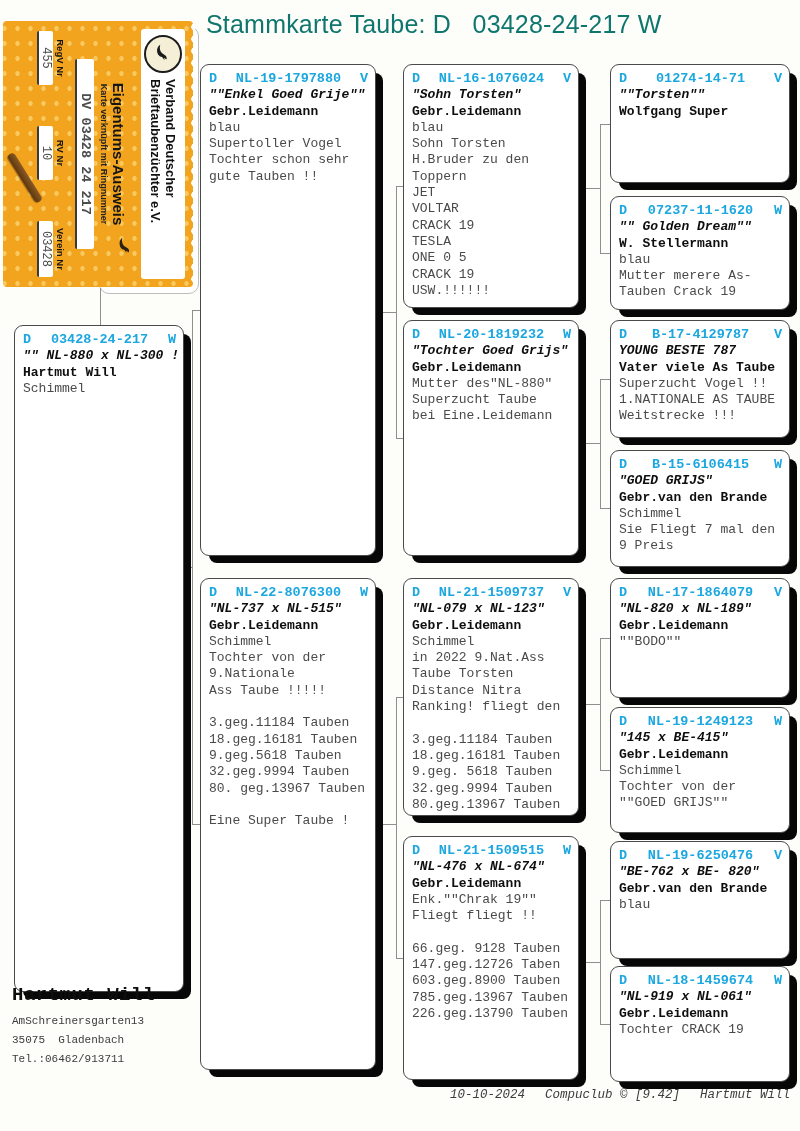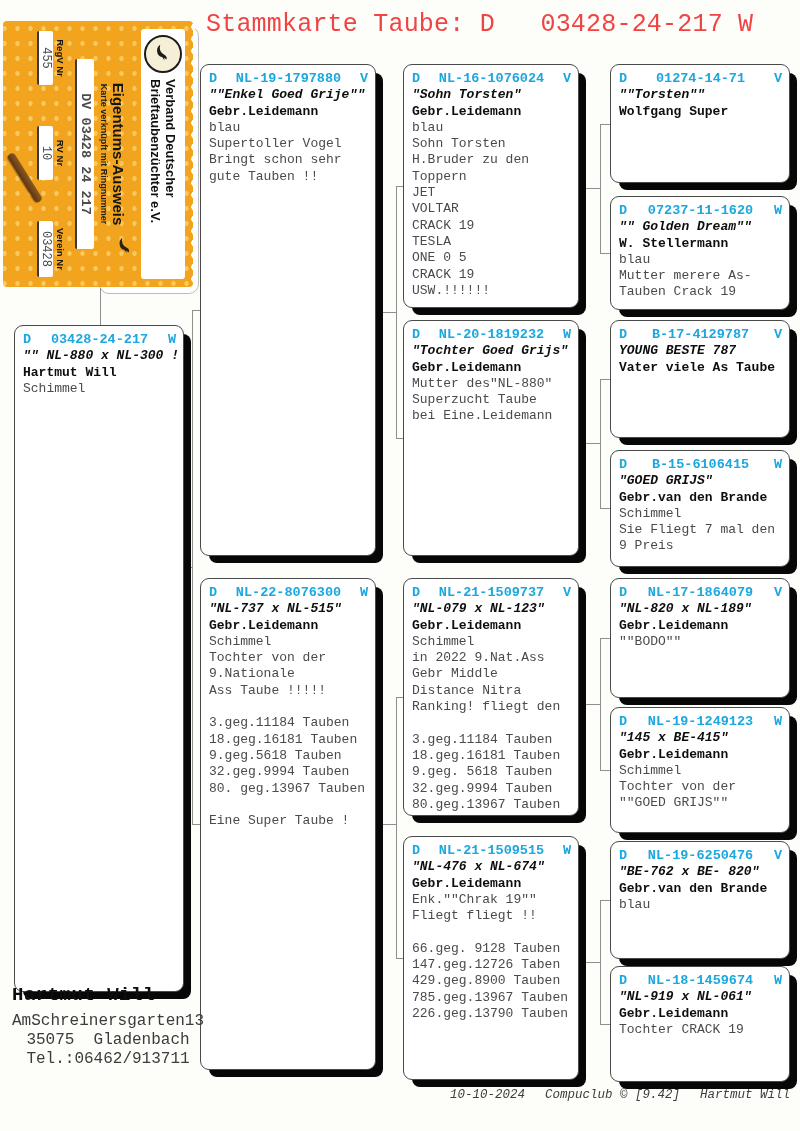--- a/index.html
+++ b/index.html
@@ -1,21 +1,21 @@
 <!DOCTYPE html>
 <html style="--accent: #1BA7DF; --card-orange: #F2A41E;"><head>
 <meta charset="utf-8">
 <style>
   html,body{margin:0;padding:0;background:#e8e8e8;}
   .page{position:relative;width:800px;height:1131px;margin:0 auto;background:#fdfdfa;
         font-family:"Liberation Mono",monospace;overflow:hidden;}
 
   
-  .title{position:absolute;left:206px;top:10px;font-family:Liberation Mono, monospace;
-         font-size:25px;color:#ef4444;white-space:pre;letter-spacing:.2px;}
+  .title{position:absolute;left:206px;top:10px;font-family:Liberation Sans, sans-serif;
+         font-size:25px;color:#0f766e;white-space:pre;letter-spacing:.2px;}
 
   
   .pbox{position:absolute;background:#fff;border:1.2px solid #4a4a4a;border-radius:9px;
         box-shadow:8px 8px 0 -1px #070707;padding:6px 7px 6px 8px;
         font-size:13px;line-height:16.3px;color:#4a4a4a;box-sizing:border-box;}
   .pbox-header{display:flex;justify-content:space-between;font-weight:bold;
                font-size:13.5px;color:var(--accent);white-space:pre;}
   .pbox-name{font-weight:bold;font-style:italic;color:#0e0e0e;white-space:pre;}
   .pbox-owner{font-weight:bold;color:#0e0e0e;white-space:pre;}
   .note{white-space:pre;min-height:16.3px;}
@@ -53,21 +53,21 @@
   .cf-label{font-family:"Liberation Sans",sans-serif;font-weight:bold;font-size:9.5px;color:#151515;}
   .cf-value{margin-top:2px;background:#fff;border-bottom:2px solid #3a3a3a;border-radius:2px;
             font-size:12px;color:#4c4c4c;padding:0 10px;min-width:34px;}
   .pen-mark{position:absolute;left:10px;top:150px;width:56px;height:8px;border-radius:5px;
             background:linear-gradient(#8a5a22,#5d3510);transform:rotate(58deg);
             transform-origin:left center;z-index:6;box-shadow:0 1px 1px rgba(0,0,0,.4);}
 
   
   .owner-block{position:absolute;left:12px;top:984px;color:#3c3c3c;}
   .owner-name{font-size:19px;font-weight:bold;color:#0e0e0e;margin-bottom:6px;letter-spacing:.5px;}
-  .owner-line{font-size:16px;line-height:19px;white-space:pre;text-align:center;}
+  .owner-line{font-size:11px;line-height:19px;white-space:pre;}
   .footer{position:absolute;right:10px;top:1088px;display:flex;gap:20px;font-style:italic;
           font-size:12.5px;color:#3d3d3d;white-space:pre;}
 </style>
 </head>
 <body>
 
 <div class="page">
 
   <div class="title">Stammkarte Taube: D   03428-24-217 W</div>
 
@@ -157,21 +157,21 @@
     <div class="pbox-header">
       <span class="country">D</span>
       <span class="ring">NL-19-1797880</span>
       <span class="sex">V</span>
     </div>
     <div class="pbox-name">""Enkel Goed Grije""</div>
     <div class="pbox-owner">Gebr.Leidemann</div>
     <div class="pbox-notes">
           <div class="note">blau</div>
           <div class="note">Supertoller Vogel</div>
-          <div class="note">Bringt schon sehr</div>
+          <div class="note">Tochter schon sehr</div>
           <div class="note">gute Tauben !!</div>
         </div>
   </div>
       <div class="pbox" style="left: 200px; top: 578px; width: 176px; height: 492px;">
     <div class="pbox-header">
       <span class="country">D</span>
       <span class="ring">NL-22-8076300</span>
       <span class="sex">W</span>
     </div>
     <div class="pbox-name">"NL-737 x NL-515"</div>
@@ -231,21 +231,21 @@
     <div class="pbox-header">
       <span class="country">D</span>
       <span class="ring">NL-21-1509737</span>
       <span class="sex">V</span>
     </div>
     <div class="pbox-name">"NL-079 x NL-123"</div>
     <div class="pbox-owner">Gebr.Leidemann</div>
     <div class="pbox-notes">
           <div class="note">Schimmel</div>
           <div class="note">in 2022 9.Nat.Ass</div>
-          <div class="note">Gebr Middle</div>
+          <div class="note">Taube Torsten</div>
           <div class="note">Distance Nitra</div>
           <div class="note">Ranking! fliegt den</div>
           <div class="note">&nbsp;</div>
           <div class="note">3.geg.11184 Tauben</div>
           <div class="note">18.geg.16181 Tauben</div>
           <div class="note">9.geg. 5618 Tauben</div>
           <div class="note">32.geg.9994 Tauben</div>
           <div class="note">80.geg.13967 Tauben</div>
         </div>
   </div>
@@ -256,21 +256,21 @@
       <span class="sex">W</span>
     </div>
     <div class="pbox-name">"NL-476 x NL-674"</div>
     <div class="pbox-owner">Gebr.Leidemann</div>
     <div class="pbox-notes">
           <div class="note">Enk.""Chrak 19""</div>
           <div class="note">Fliegt fliegt !!</div>
           <div class="note">&nbsp;</div>
           <div class="note">66.geg. 9128 Tauben</div>
           <div class="note">147.geg.12726 Taben</div>
-          <div class="note">429.geg.8900 Tauben</div>
+          <div class="note">603.geg.8900 Tauben</div>
           <div class="note">785.geg.13967 Tauben</div>
           <div class="note">226.geg.13790 Tauben</div>
         </div>
   </div>
       <div class="pbox" style="left: 610px; top: 64px; width: 180px; height: 119px;">
     <div class="pbox-header">
       <span class="country">D</span>
       <span class="ring">01274-14-71</span>
       <span class="sex">V</span>
     </div>
@@ -292,20 +292,25 @@
         </div>
   </div>
       <div class="pbox" style="left: 610px; top: 320px; width: 180px; height: 118px;">
     <div class="pbox-header">
       <span class="country">D</span>
       <span class="ring">B-17-4129787</span>
       <span class="sex">V</span>
     </div>
     <div class="pbox-name">YOUNG BESTE 787</div>
     <div class="pbox-owner">Vater viele As Taube</div>
+    <div class="pbox-notes">
+          <div class="note">Superzucht Vogel !!</div>
+          <div class="note">1.NATIONALE AS TAUBE</div>
+          <div class="note">Weitstrecke !!!</div>
+        </div>
   </div>
       <div class="pbox" style="left: 610px; top: 450px; width: 180px; height: 117px;">
     <div class="pbox-header">
       <span class="country">D</span>
       <span class="ring">B-15-6106415</span>
       <span class="sex">W</span>
     </div>
     <div class="pbox-name">"GOED GRIJS"</div>
     <div class="pbox-owner">Gebr.van den Brande</div>
     <div class="pbox-notes">

